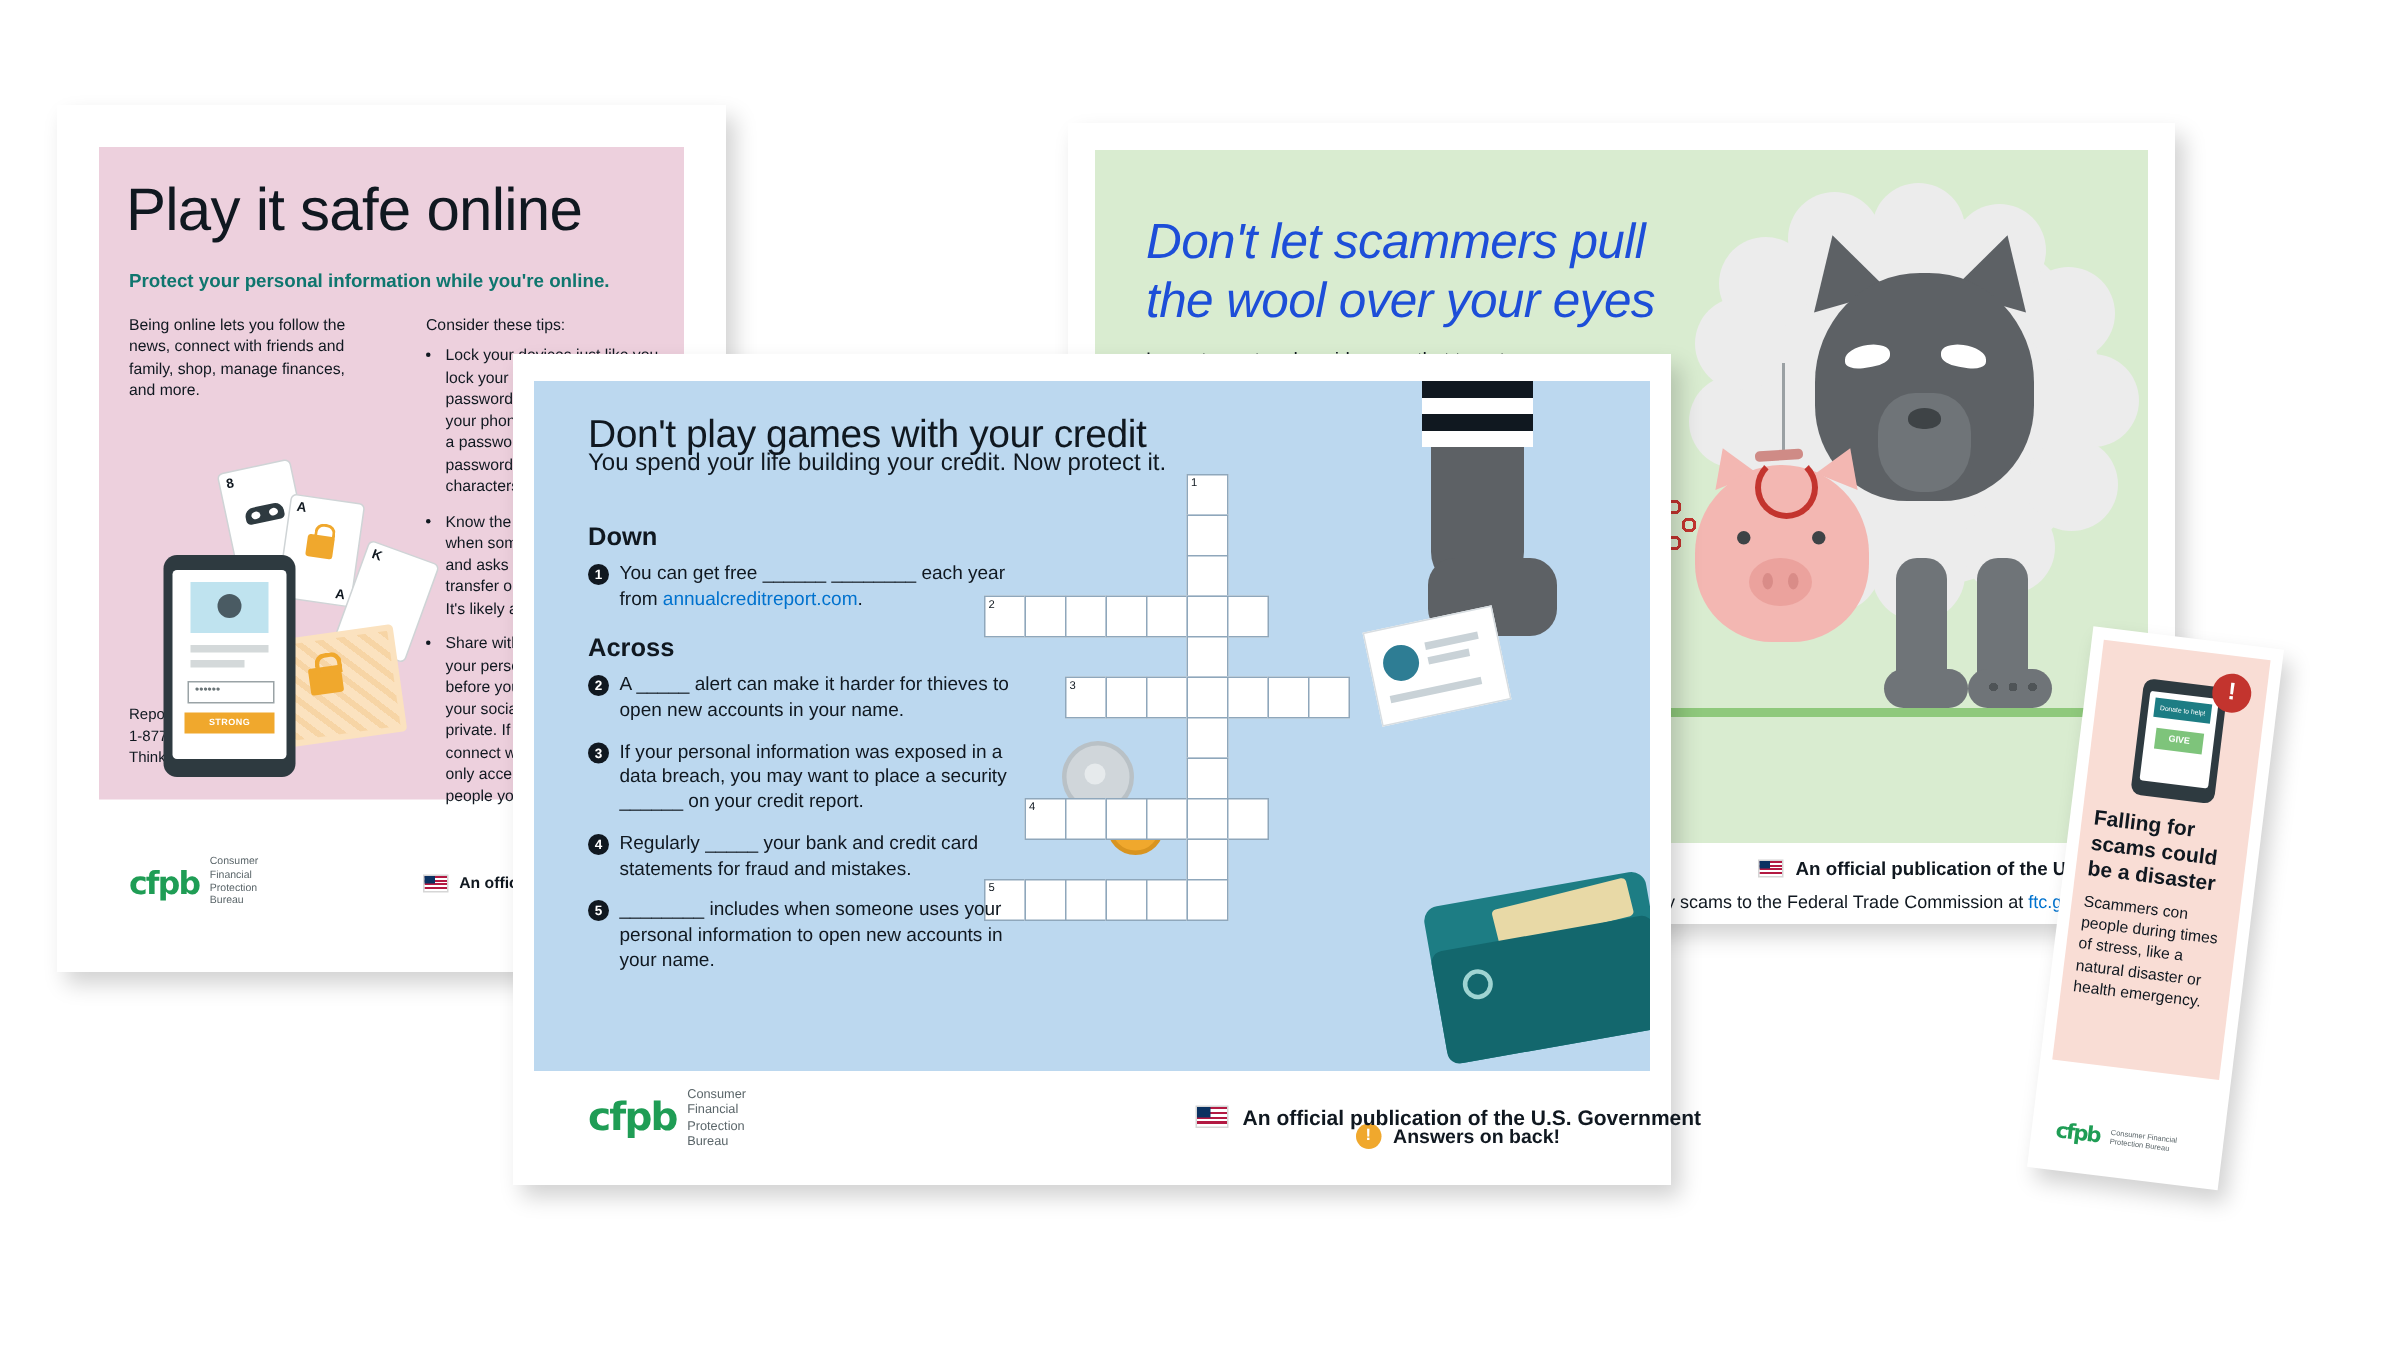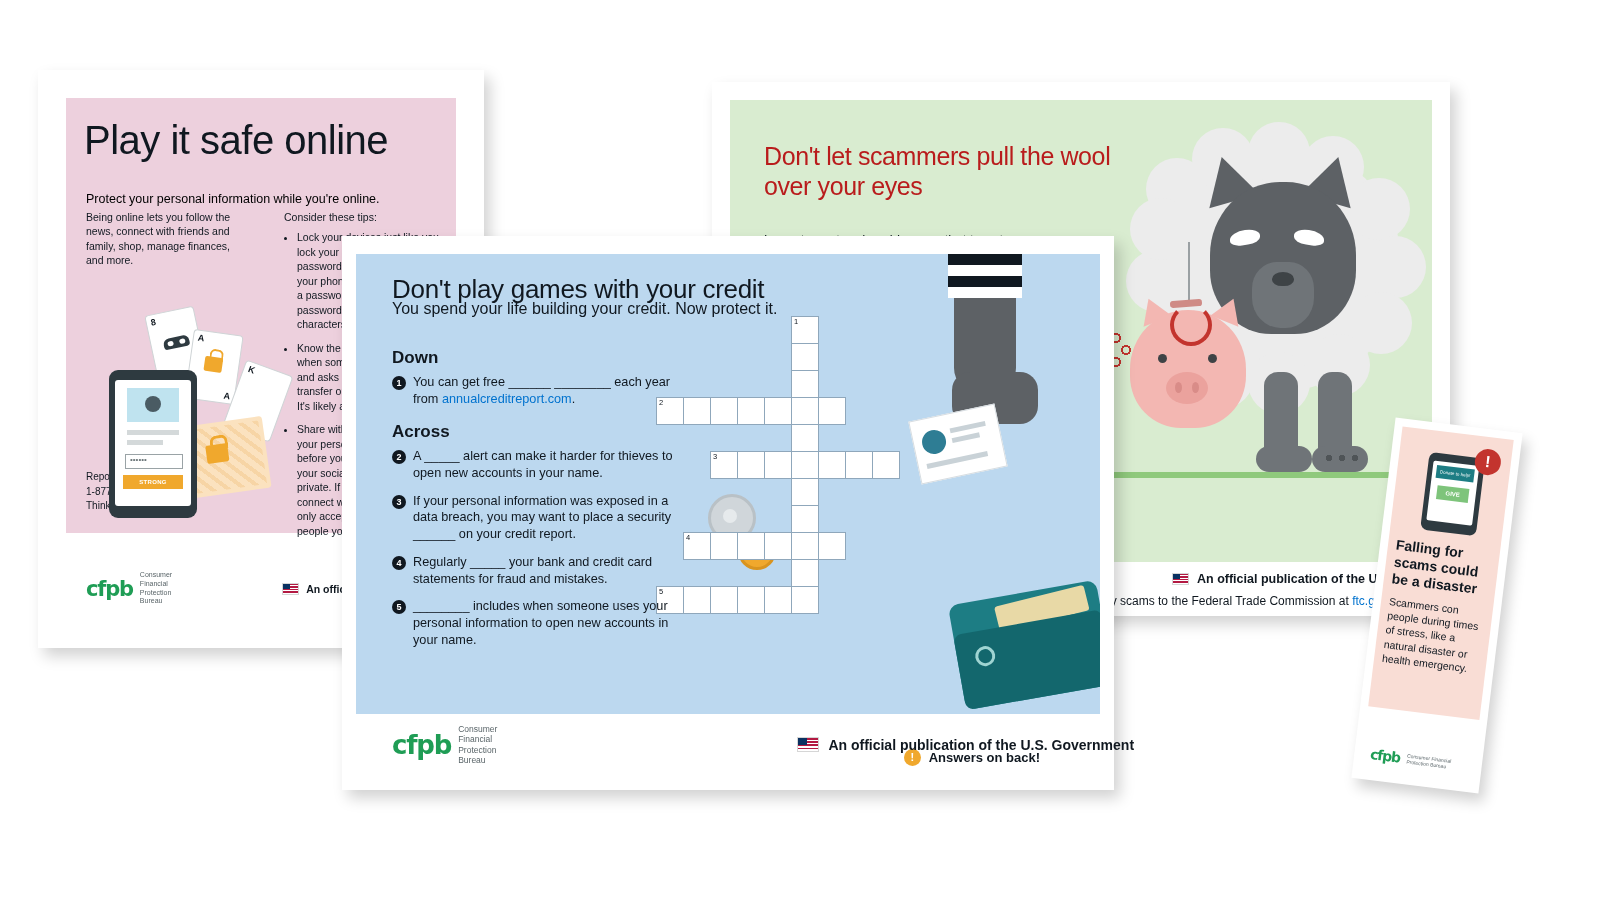--- a/index.html
+++ b/index.html
@@ -47,23 +47,22 @@
     font-size: 40px;
     font-weight: 400;
     color: #101820;
     letter-spacing: -0.5px;
   }
   #poster-online .po-sub {
     position: absolute;
     left: 48px;
     top: 110px;
     font-size: 12.5px;
-    font-weight: normal;
-    color: #000000;
-    margin-top: 12px;
+    font-weight: bold;
+    color: #0f766e;
   }
   #poster-online .col-l {
     position: absolute;
     left: 48px;
     top: 140px;
     width: 152px;
     font-size: 10.5px;
     line-height: 1.38;
     color: #101820;
   }
@@ -206,24 +205,25 @@
     position: absolute;
     left: 18px; top: 18px; right: 18px;
     height: 462px;
     background: #d9ecd0;
   }
   #poster-wool .pw-title {
     position: absolute;
     left: 52px;
     top: 60px;
     width: 380px;
-    font-size: 25px;
+    font-size: 33px;
     line-height: 1.18;
-    color: #b91c1c;
+    color: #1d4ed8;
     letter-spacing: -0.4px;
+    font-style: italic;
   }
   #poster-wool .pw-sub {
     position: absolute;
     left: 52px;
     top: 150px;
     width: 360px;
     font-size: 13px;
     color: #101820;
   }
   #poster-wool .pw-foot {

